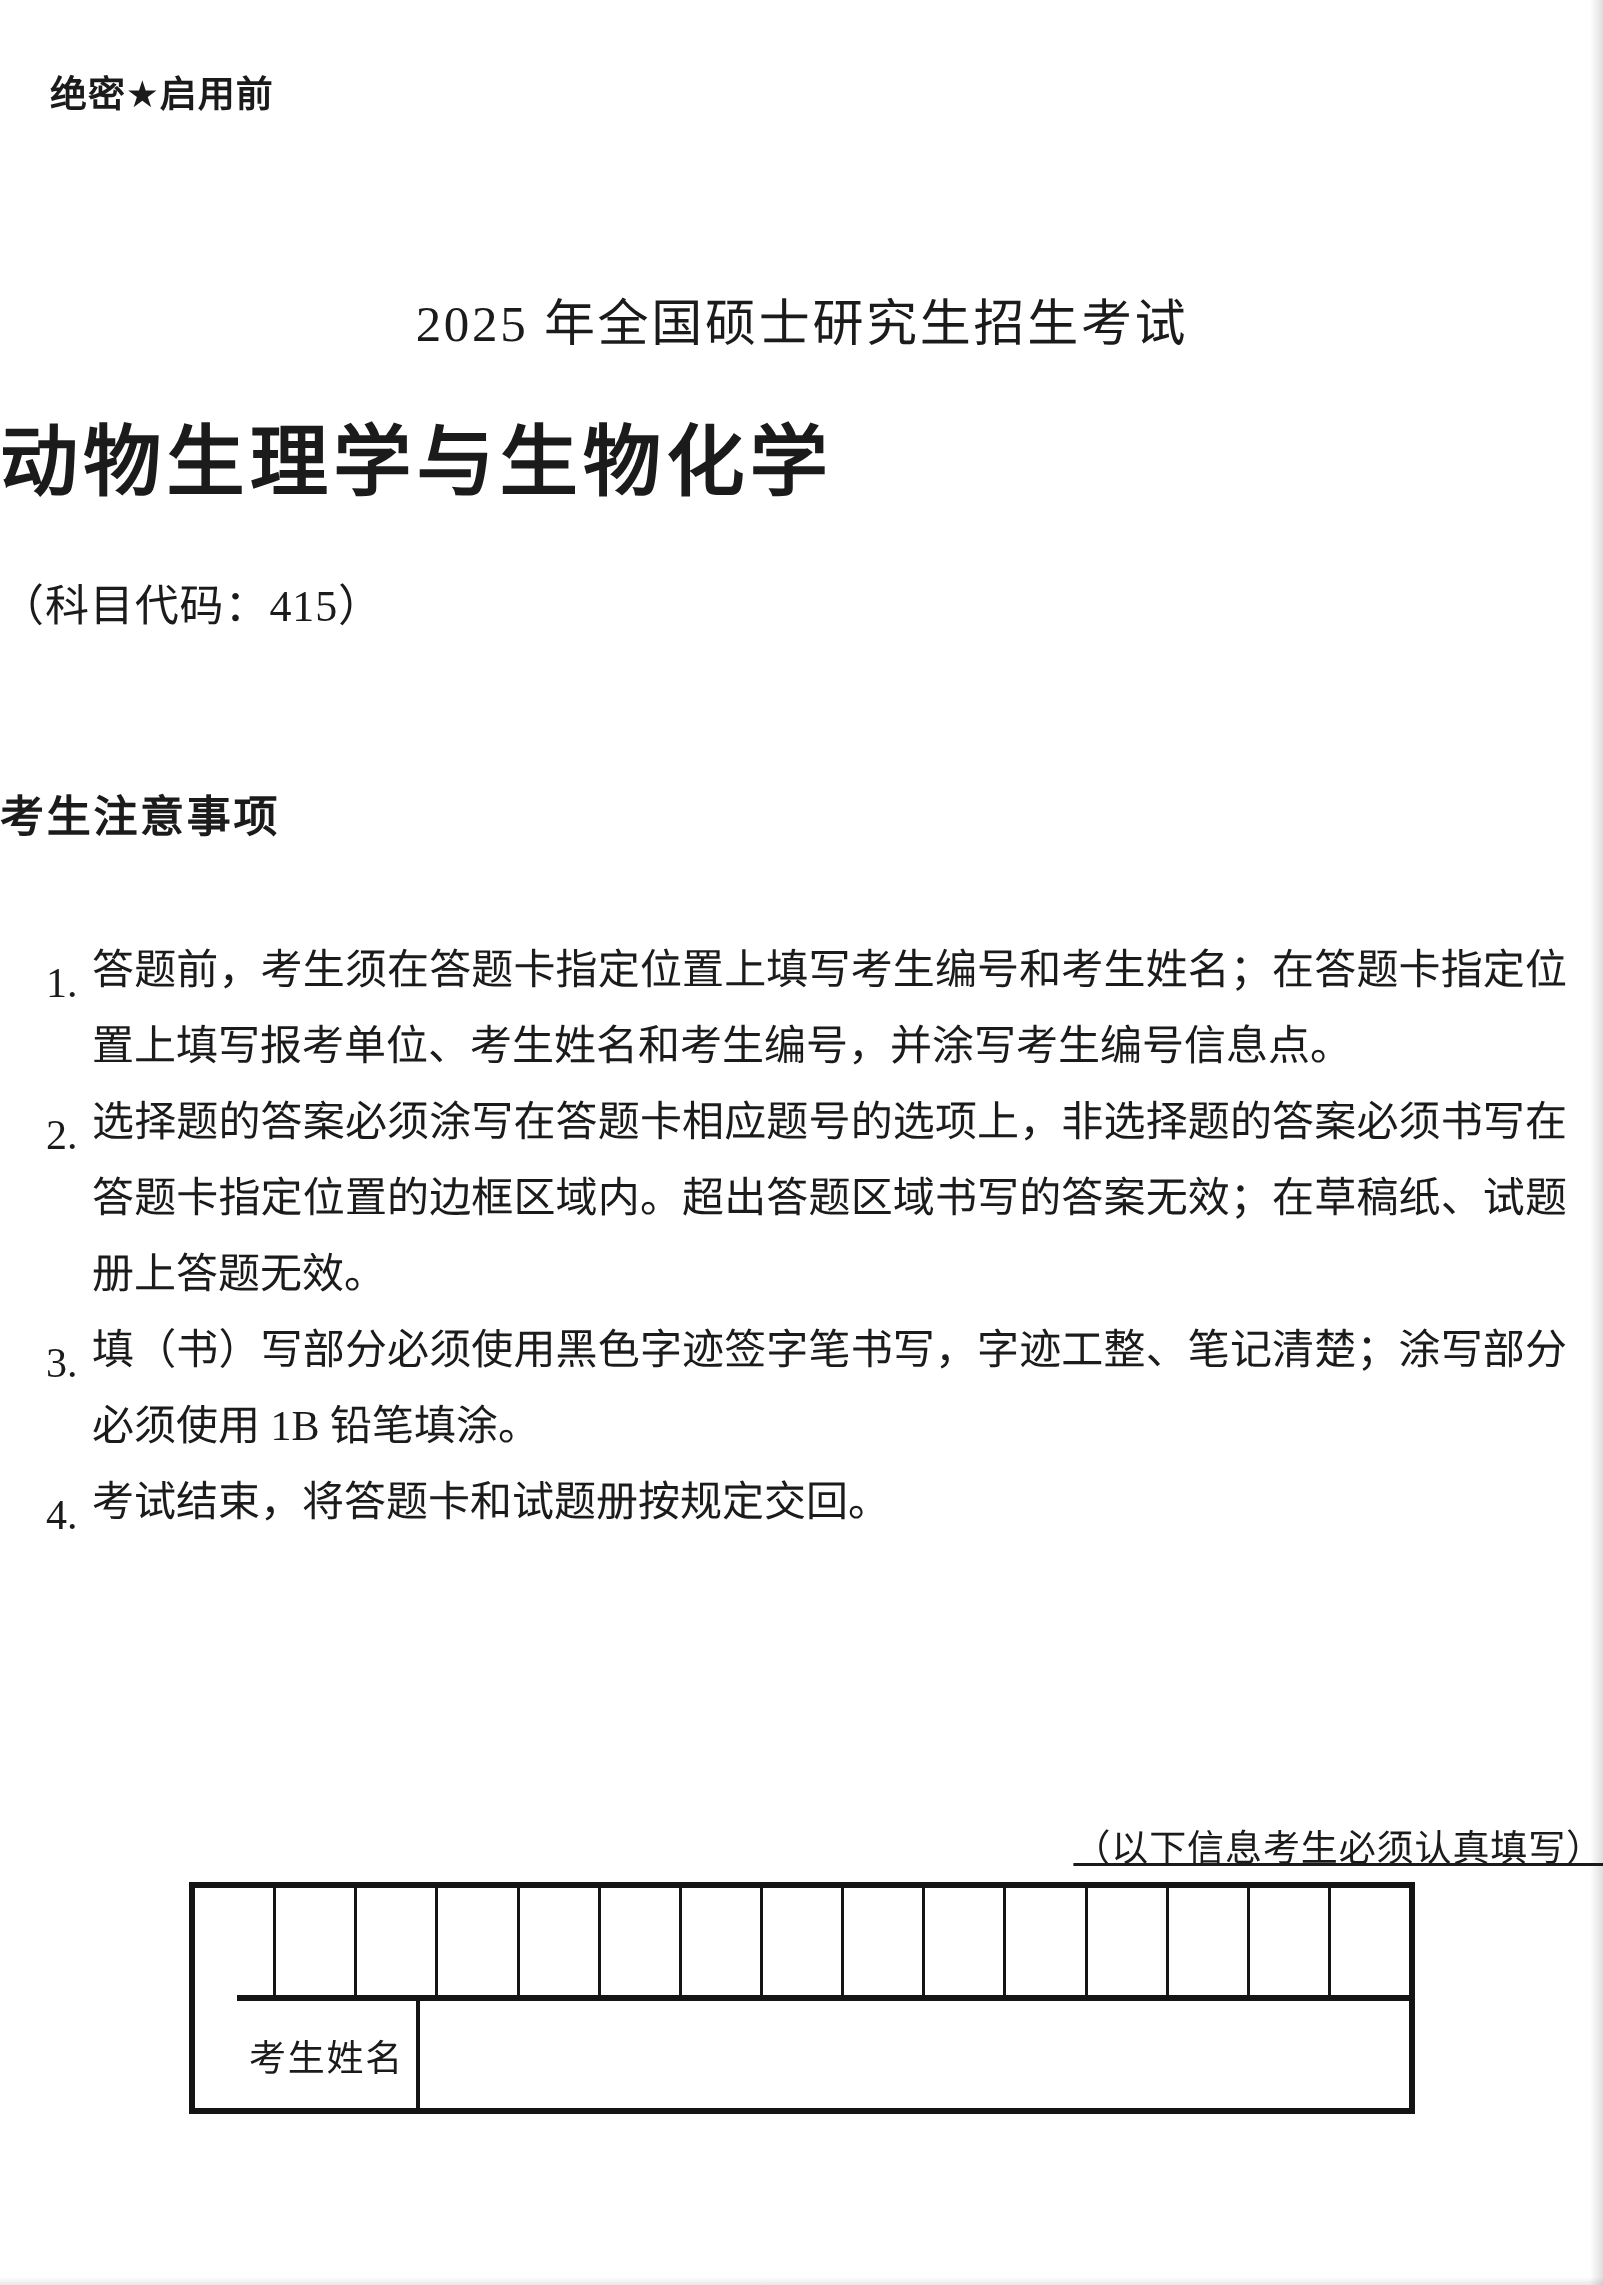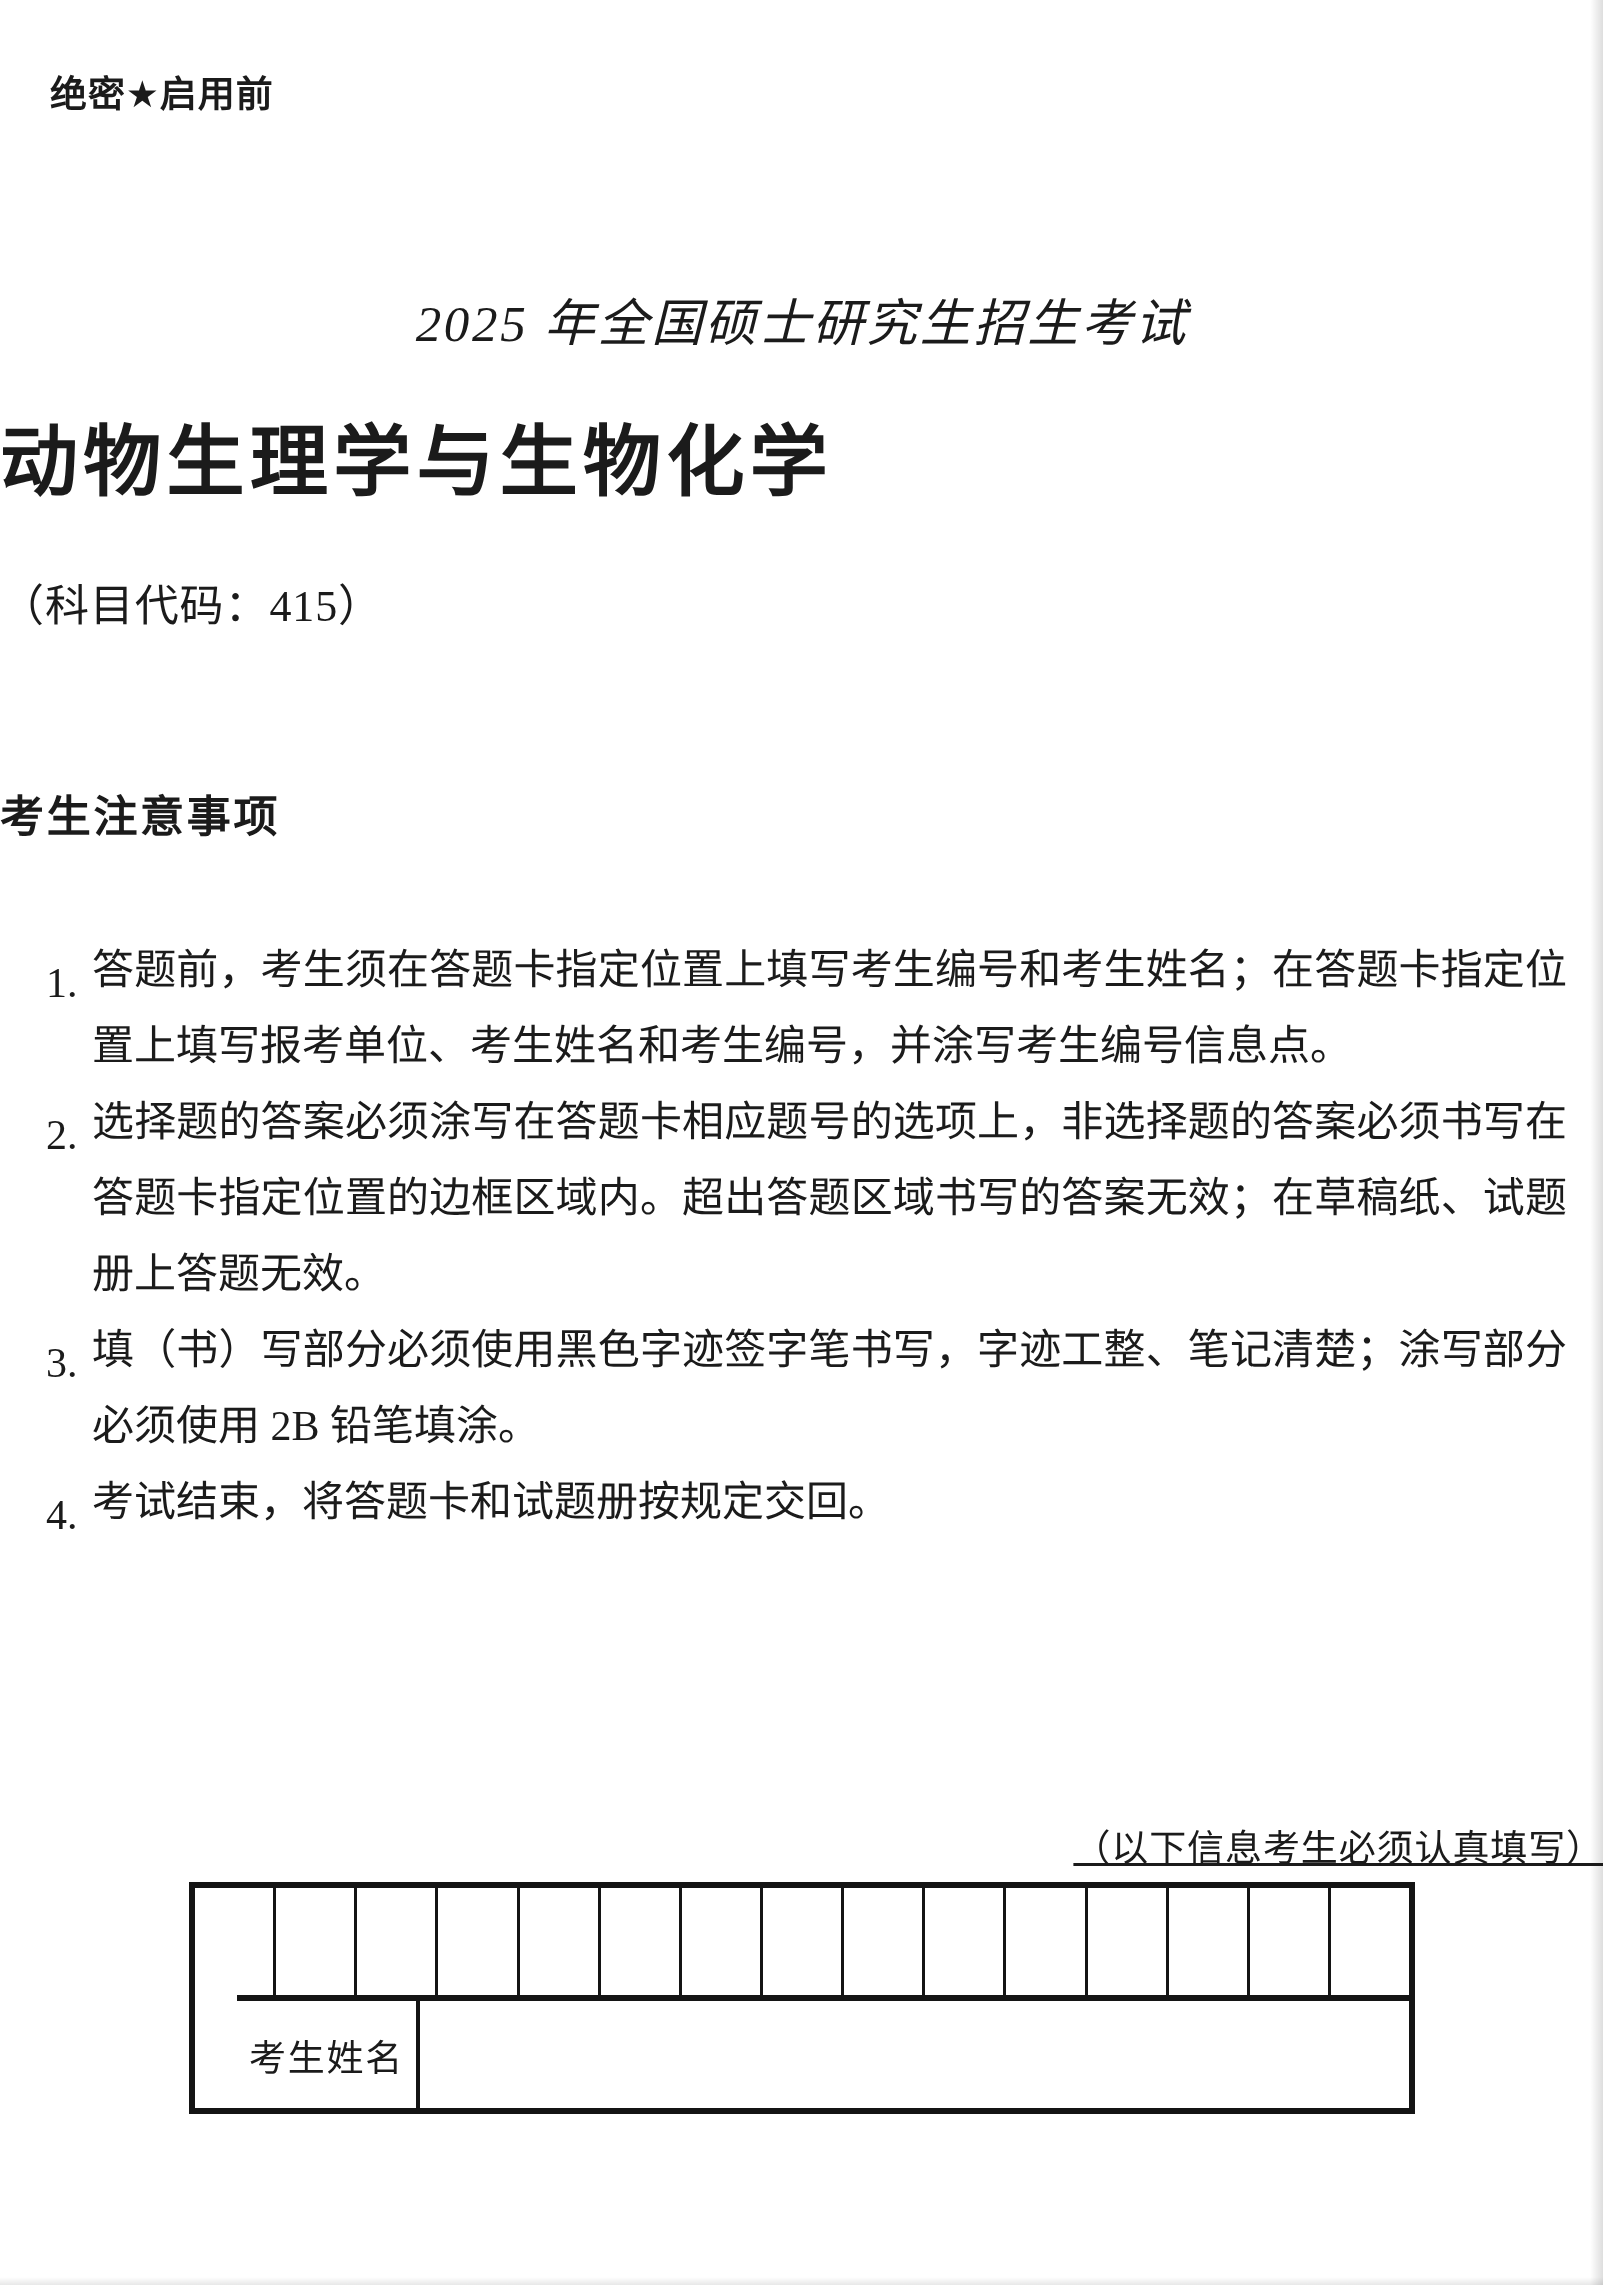--- a/index.html
+++ b/index.html
@@ -21,21 +21,21 @@
     background: linear-gradient(to bottom, rgba(0,0,0,0), rgba(0,0,0,0.10));
   }
 
   .classification {
     position: absolute; left: 50px; top: 64px;
     font-family: "Liberation Sans", "DejaVu Sans", sans-serif;
     font-weight: bold; font-size: 37px; letter-spacing: 0.9px;
   }
   .exam-session {
     position: absolute; left: 0; top: 282px; width: 100%;
-    text-align: center; font-size: 51px; letter-spacing: 2.7px; font-style: italic;
+    text-align: center; font-size: 51px; letter-spacing: 2.7px;
   }
   .subject-title {
     position: absolute; left: 0; top: 399px; width: 100%;
     font-family: "Liberation Sans", "DejaVu Sans", sans-serif;
     font-weight: 900; font-size: 78px; letter-spacing: 5.3px;
   }
   .subject-code {
     position: absolute; left: 0; top: 570px; width: 100%;
     font-size: 44px; letter-spacing: 0.9px;
   }
@@ -105,21 +105,21 @@
     <div class="notice">
       <div class="notice-num">1.</div>
       <div class="notice-text">答题前，考生须在答题卡指定位置上填写考生编号和考生姓名；在答题卡指定位置上填写报考单位、考生姓名和考生编号，并涂写考生编号信息点。</div>
     </div>
     <div class="notice">
       <div class="notice-num">2.</div>
       <div class="notice-text">选择题的答案必须涂写在答题卡相应题号的选项上，非选择题的答案必须书写在答题卡指定位置的边框区域内。超出答题区域书写的答案无效；在草稿纸、试题册上答题无效。</div>
     </div>
     <div class="notice">
       <div class="notice-num">3.</div>
-      <div class="notice-text">填（书）写部分必须使用黑色字迹签字笔书写，字迹工整、笔记清楚；涂写部分必须使用 2B 铅笔填涂。</div>
+      <div class="notice-text">填（书）写部分必须使用黑色字迹签字笔书写，字迹工整、笔记清楚；涂写部分必须使用 1B 铅笔填涂。</div>
     </div>
     <div class="notice">
       <div class="notice-num">4.</div>
       <div class="notice-text">考试结束，将答题卡和试题册按规定交回。</div>
     </div>
   </div>
 
 <div class="fill-note">（以下信息考生必须认真填写）</div>
 
 <div class="paper-table">

